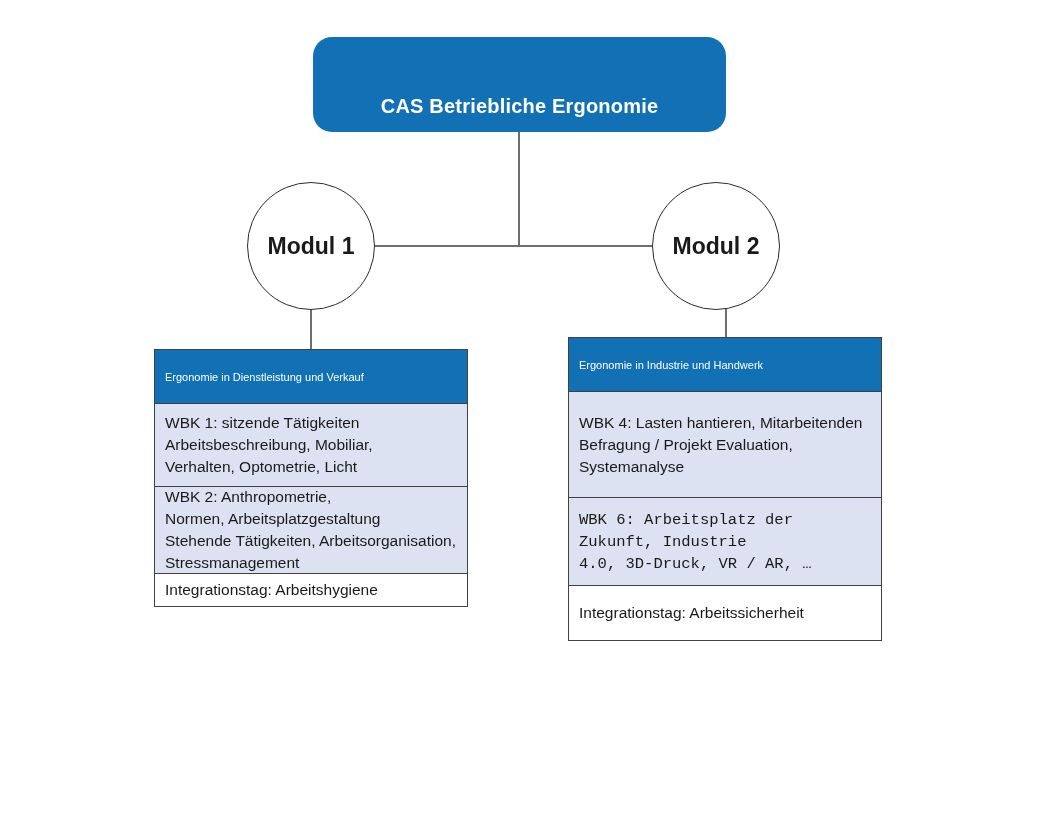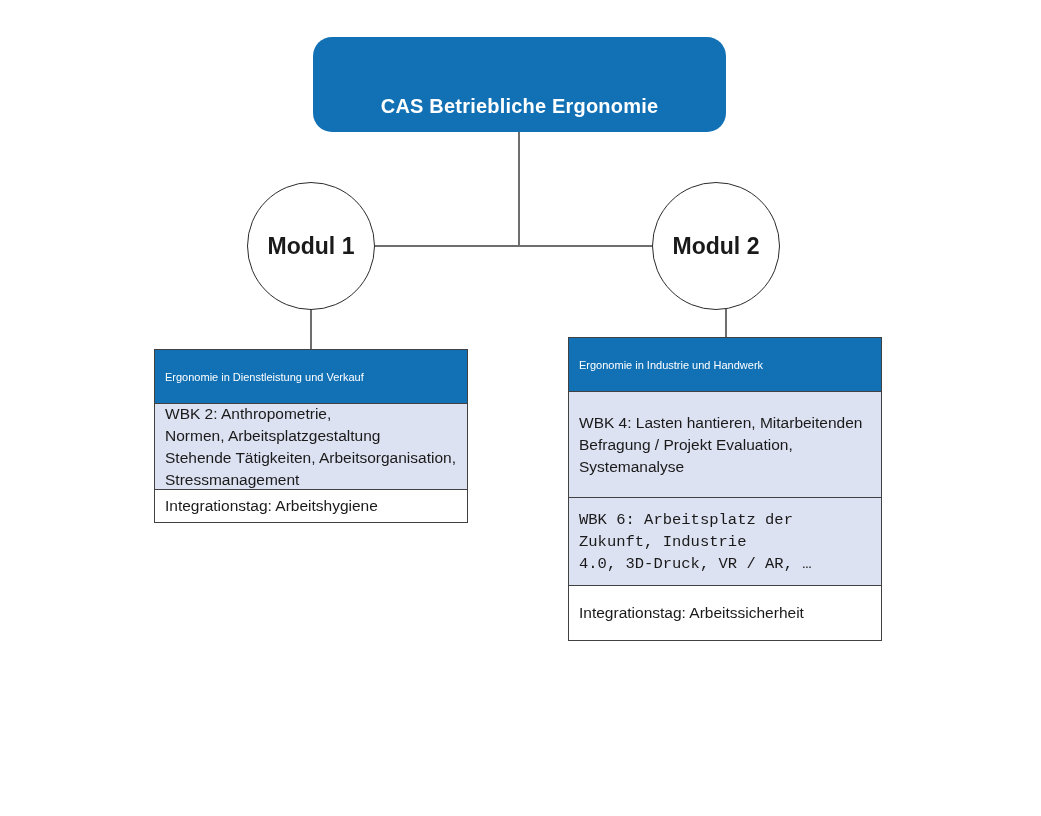--- a/index.html
+++ b/index.html
@@ -140,20 +140,25 @@
     <span class="label">Modul 1</span>
   </div>
   <div class="module-circle" id="module-2">
     <span class="label">Modul 2</span>
   </div>
 
   <div class="wbk-table" id="table-left">
     <div class="cell header">
       <span class="header-text">Ergonomie in Dienstleistung und Verkauf</span>
     </div>
+    <div class="cell row r0">
+      <span class="row-text">WBK 1: sitzende Tätigkeiten
+Arbeitsbeschreibung, Mobiliar,
+Verhalten, Optometrie, Licht</span>
+    </div>
     <div class="cell row r1">
       <span class="row-text">WBK 2: Anthropometrie,
 Normen, Arbeitsplatzgestaltung
 Stehende Tätigkeiten, Arbeitsorganisation,
 Stressmanagement</span>
     </div>
     <div class="cell footer">
       <span class="row-text">Integrationstag: Arbeitshygiene</span>
     </div>
   </div>

